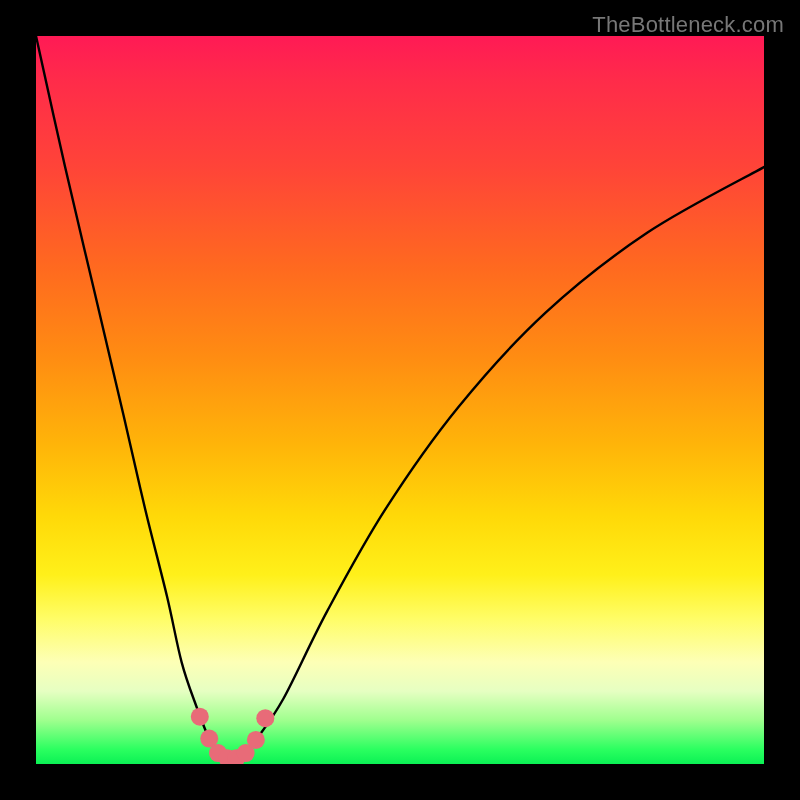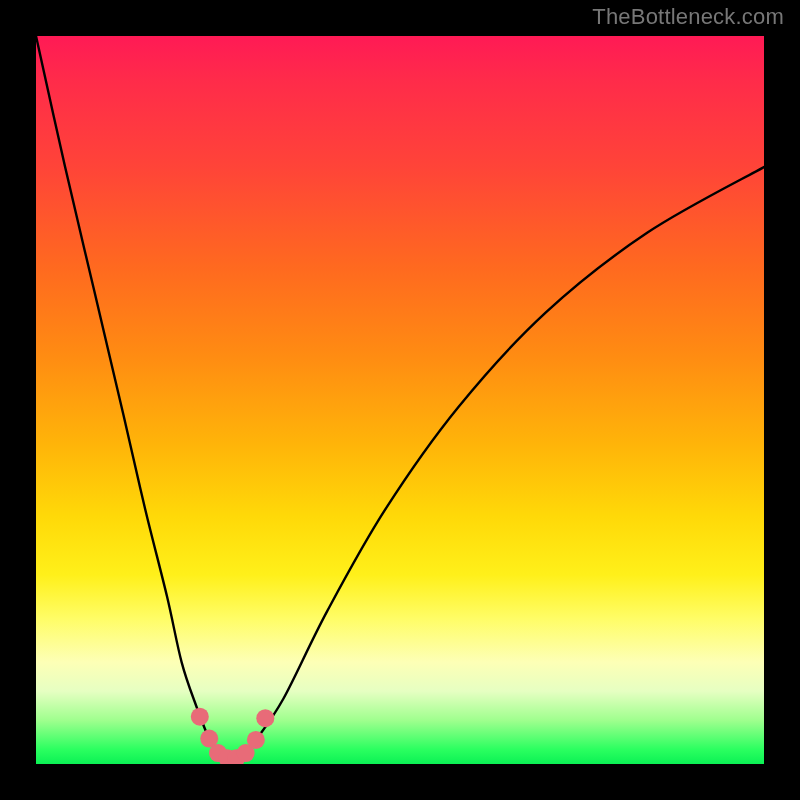--- a/index.html
+++ b/index.html
@@ -39,21 +39,21 @@
       #fffd66 80%,
       #fdffb6 86%,
       #e6ffc2 90%,
       #9fff8e 94%,
       #2bff60 98%,
       #0bf154 100%
     );
   }
   .watermark {
     position: absolute;
-    top: 4px;
+    top: 12px;
     right: 16px;
     color: #777;
     font-size: 22px;
     font-weight: 400;
     letter-spacing: 0.2px;
     user-select: none;
   }
   svg.curve {
     position: absolute;
     top: 0;

